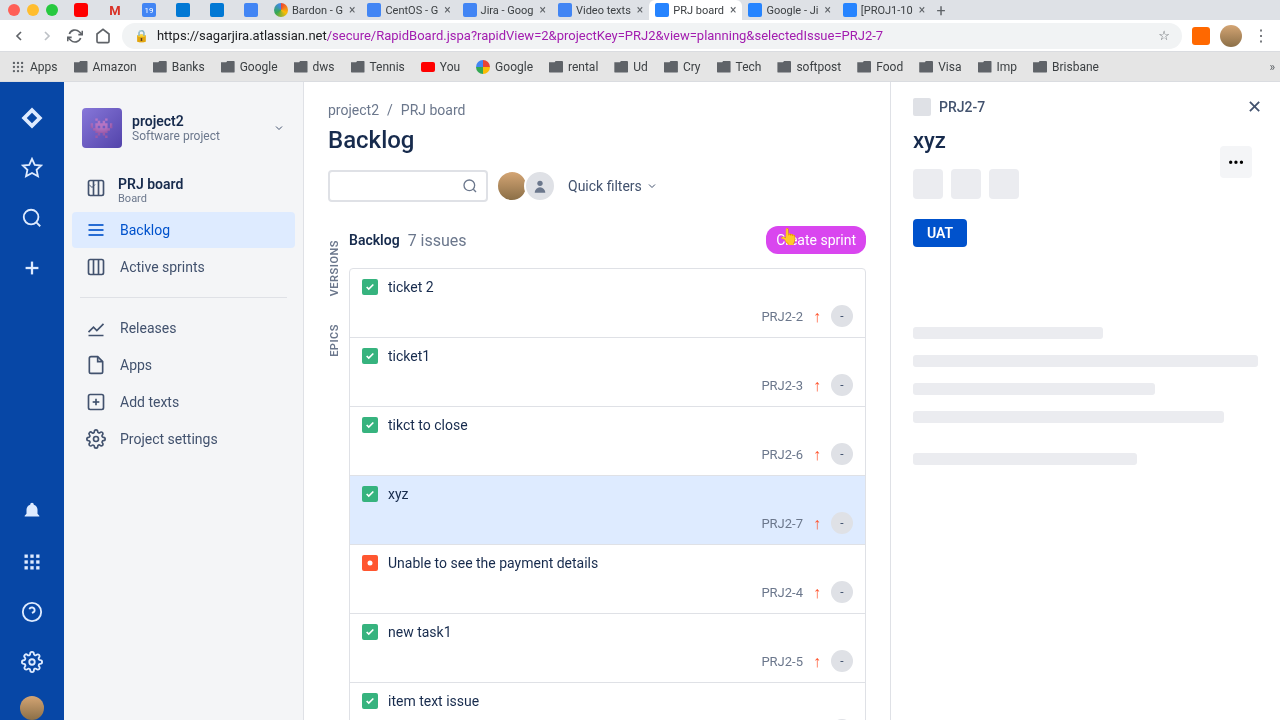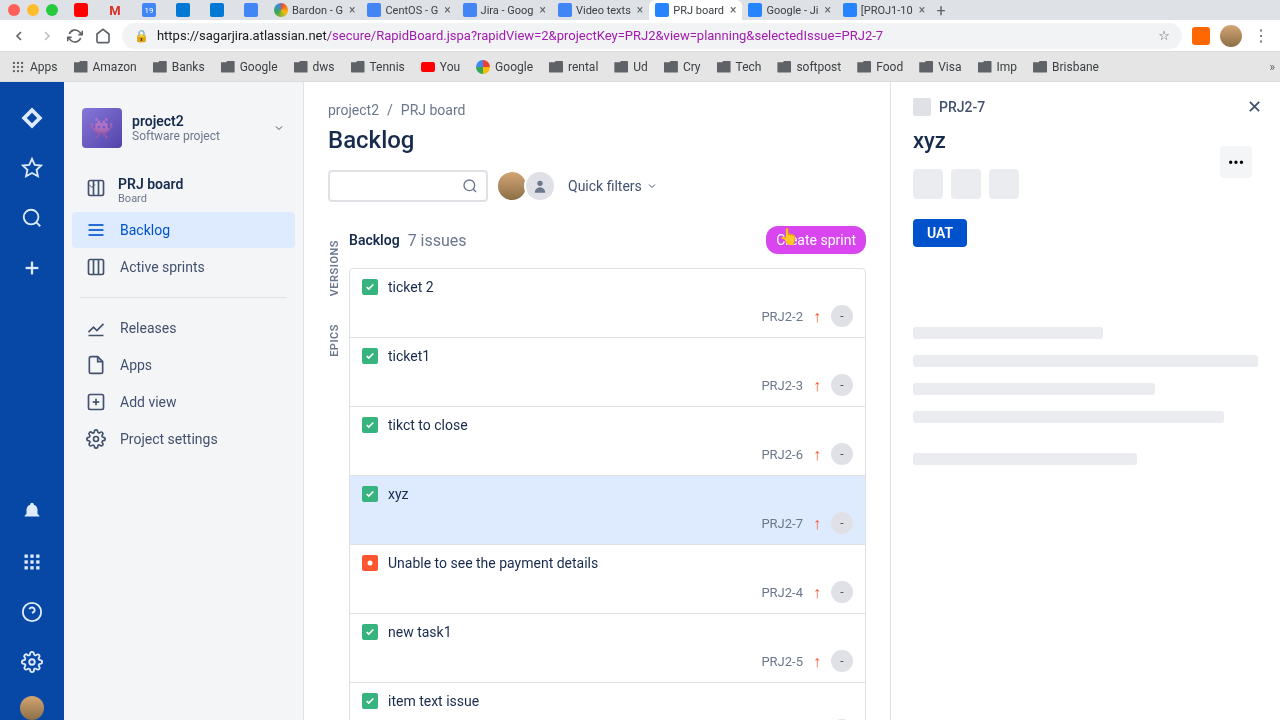--- a/index.html
+++ b/index.html
@@ -415,21 +415,21 @@
           <polyline points="14 2 14 8 20 8"></polyline>
         </svg>
         <span>Apps</span>
       </div>
     <div class="sb-item">
         <svg width="20" height="20" viewBox="0 0 24 24" fill="none" stroke="currentColor" stroke-width="2">
           <rect x="3" y="3" width="18" height="18" rx="2"></rect>
           <line x1="12" y1="8" x2="12" y2="16"></line>
           <line x1="8" y1="12" x2="16" y2="12"></line>
         </svg>
-        <span>Add view</span>
+        <span>Add texts</span>
       </div>
     <div class="sb-item">
         <svg width="20" height="20" viewBox="0 0 24 24" fill="none" stroke="currentColor" stroke-width="2">
           <circle cx="12" cy="12" r="3"></circle>
           <path d="M19.4 15a1.65 1.65 0 00.33 1.82l.06.06a2 2 0 11-2.83 2.83l-.06-.06a1.65 1.65 0 00-1.82-.33 1.65 1.65 0 00-1 1.51V21a2 2 0 01-4 0v-.09A1.65 1.65 0 009 19.4a1.65 1.65 0 00-1.82.33l-.06.06a2 2 0 11-2.83-2.83l.06-.06a1.65 1.65 0 00.33-1.82 1.65 1.65 0 00-1.51-1H3a2 2 0 010-4h.09A1.65 1.65 0 004.6 9a1.65 1.65 0 00-.33-1.82l-.06-.06a2 2 0 112.83-2.83l.06.06a1.65 1.65 0 001.82.33H9a1.65 1.65 0 001-1.51V3a2 2 0 014 0v.09a1.65 1.65 0 001 1.51 1.65 1.65 0 001.82-.33l.06-.06a2 2 0 112.83 2.83l-.06.06a1.65 1.65 0 00-.33 1.82V9a1.65 1.65 0 001.51 1H21a2 2 0 010 4h-.09a1.65 1.65 0 00-1.51 1z"></path>
         </svg>
         <span>Project settings</span>
       </div>
   </div>
 

